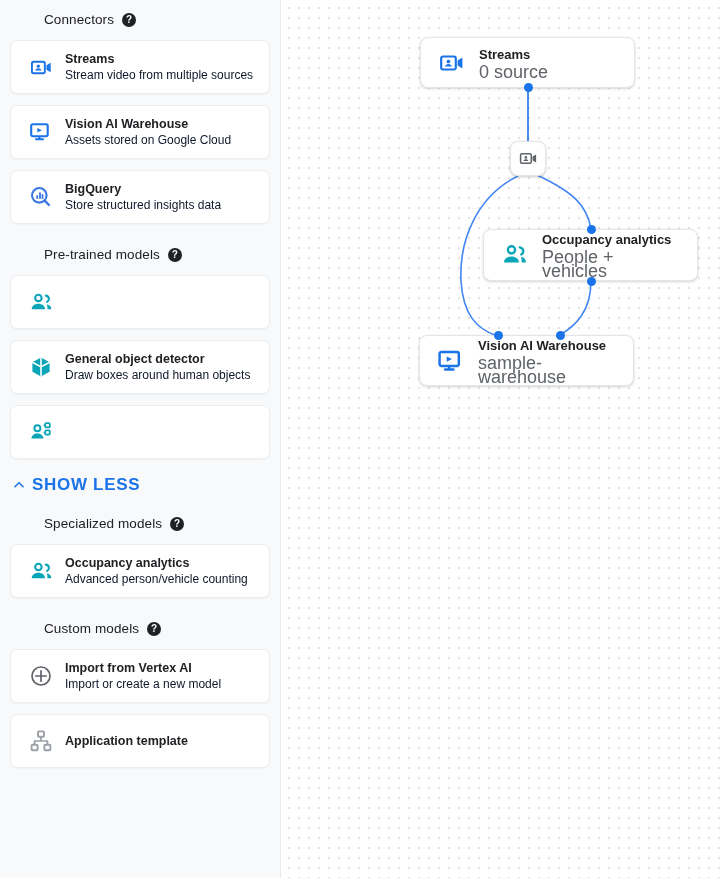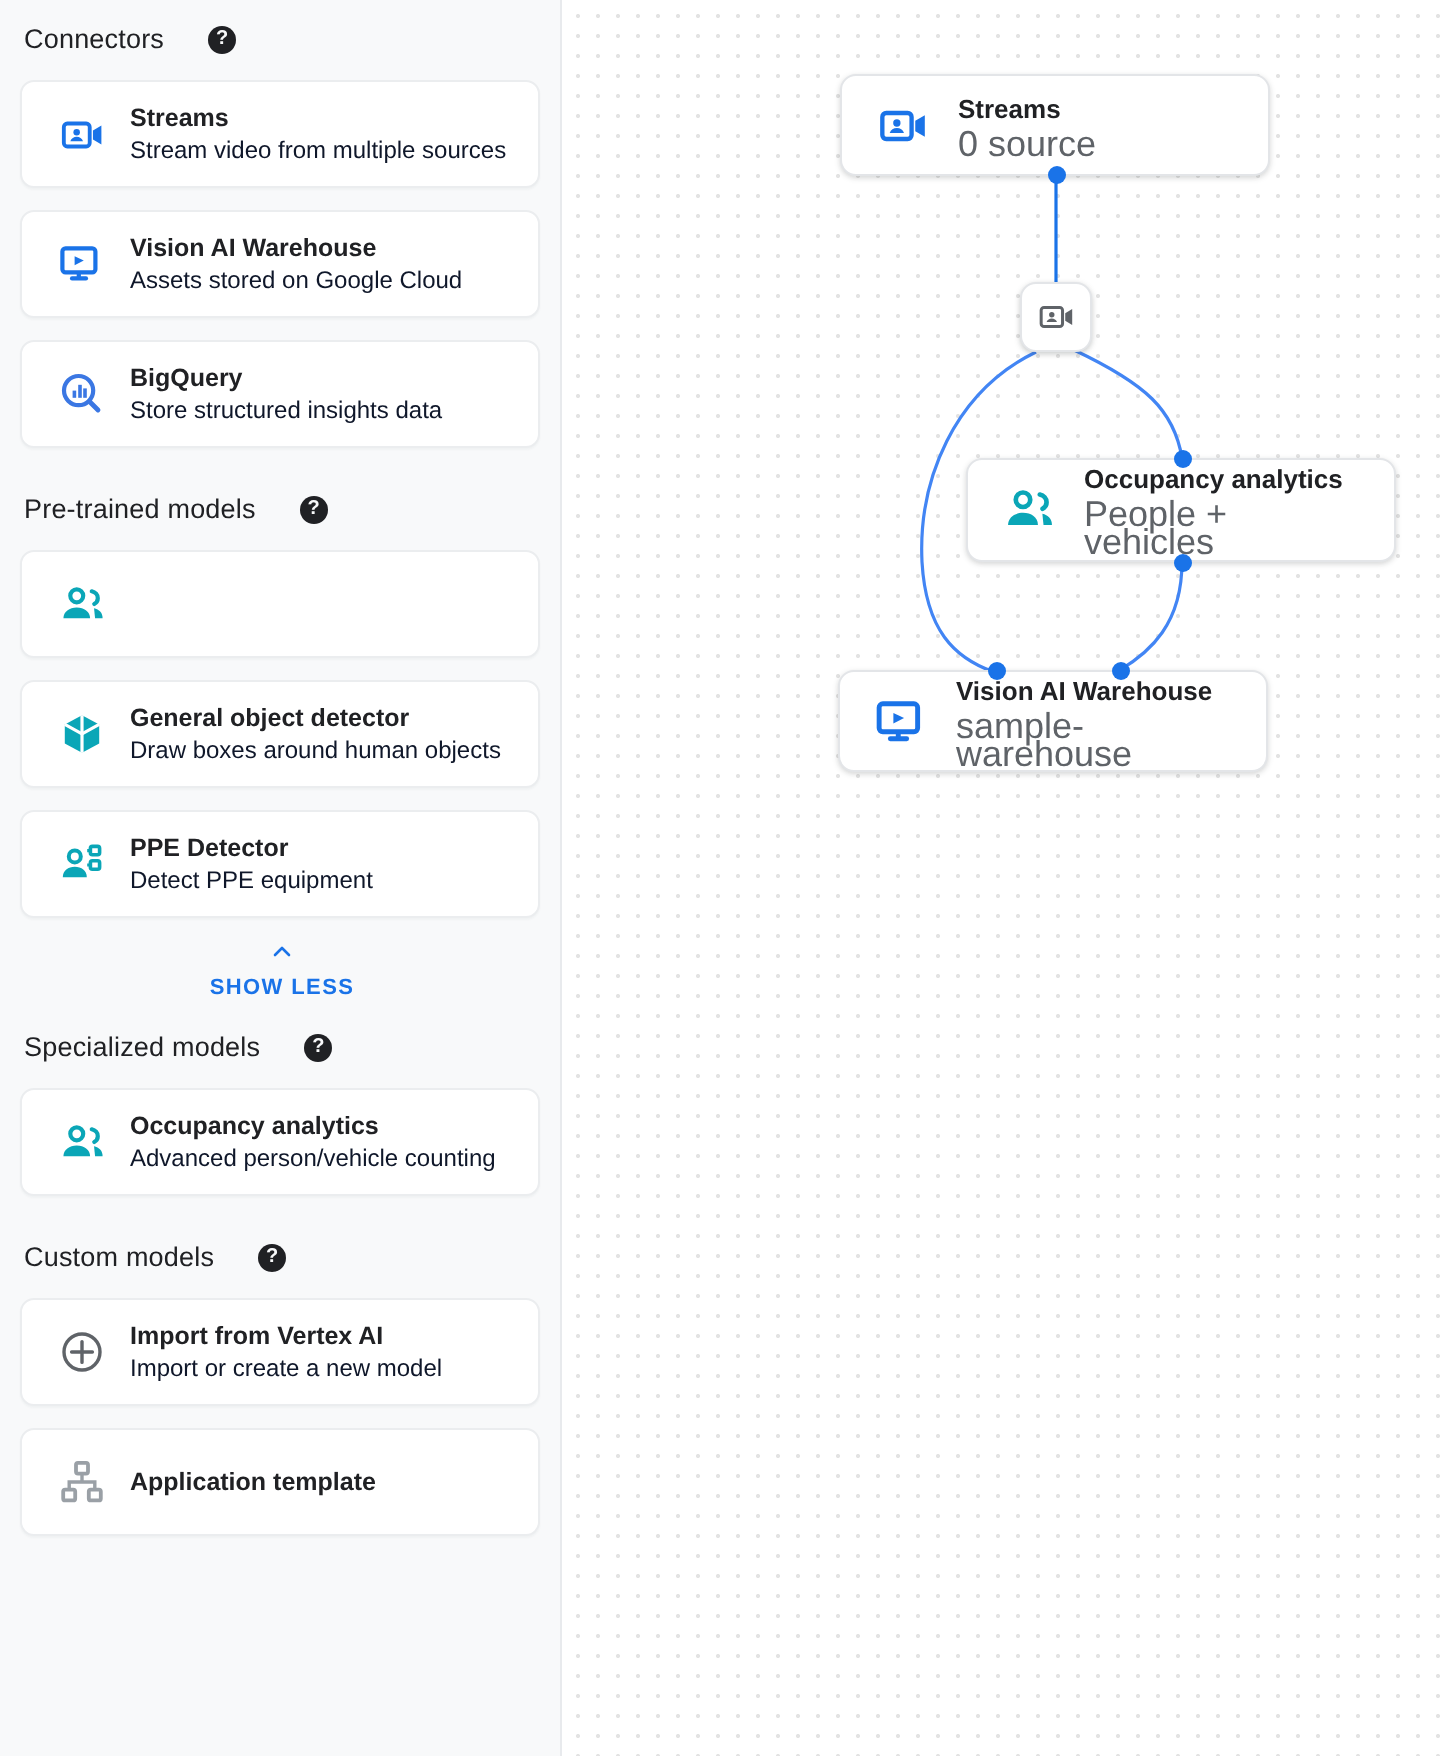--- a/index.html
+++ b/index.html
@@ -14,23 +14,24 @@
   
   .sidebar {
     width: 281px; height: 878px;
     background: #f8f9fa;
     border-right: 1px solid #e8eaed;
     padding: 0 10px;
     overflow: hidden;
     position: relative;
   }
   .section-head {
-    display: flex; align-items: center; gap: 22px;
+    display: flex; align-items: center; gap: 8px;
     height: 40px;
     padding-left: 2px;
+    margin-left: 32px;
   }
   .section-title {
     font-size: 13.5px; color: #202124; letter-spacing: .1px;
     line-height: 1;
   }
   .help-icon {
     width: 14px; height: 14px; flex: 0 0 14px;
     border-radius: 50%;
     background: #202124;
     color: #f8f9fa;
@@ -54,25 +55,24 @@
   .card-icon {
     width: 36px; flex: 0 0 36px;
     display: flex; align-items: center; justify-content: center;
   }
   .card-text { display: flex; flex-direction: column; justify-content: center; gap: 2px; padding-left: 6px;}
   .card-title { font-size: 12.5px; font-weight: bold; color: #202124; line-height: 14px; }
   .card-sub { font-size: 12px; color: #0f172a; line-height: 14px; }
 
   .show-less {
     display: flex; align-items: center; gap: 6px;
-    color: #1a73e8; font-size: 11px; font-weight: bold;
+    color: #1a73e8; font-size: 17px; font-weight: bold;
     letter-spacing: .7px;
     height: 30px; margin: 2px 0 4px 2px;
     cursor: pointer;
-    flex-direction: column;
   }
   .chev { width: 14px; height: 14px; display:block; }
 
   
   .canvas {
     position: relative;
     flex: 1; height: 878px;
     background-color: #ffffff;
     background-image: radial-gradient(#e3e3e3 1px, transparent 1.1px);
     background-size: 10px 10px;
@@ -200,24 +200,20 @@
         <div class="card">
           <span class="card-icon">
             <svg width="24" height="24" viewBox="0 0 24 24">
               <circle cx="8.4" cy="8.2" r="3" fill="none" stroke="#0aa6b7" stroke-width="2"></circle>
               <path d="M2.4 18.6c0-3.2 2.7-5.2 6-5.2s6 2 6 5.2z" fill="#0aa6b7"></path>
               <rect x="16.2" y="3.2" width="4.6" height="4.2" rx="1" fill="none" stroke="#0aa6b7" stroke-width="1.8"></rect>
               <rect x="16.2" y="10.4" width="4.6" height="4.2" rx="1" fill="none" stroke="#0aa6b7" stroke-width="1.8"></rect>
               <path d="M14.6 5.3h1.4M14.6 12.5h1.4" stroke="#0aa6b7" stroke-width="1.6"></path>
             </svg>
           </span>
-          <span class="card-text">
-            <span class="card-title">PPE Detector</span>
-            <span class="card-sub">Detect PPE equipment</span>
-          </span>
         </div>
         <div class="show-less">
           <svg class="chev" viewBox="0 0 24 24">
             <path d="M5 15l7-7 7 7" fill="none" stroke="#1a73e8" stroke-width="2.6" stroke-linecap="round" stroke-linejoin="round"></path>
           </svg>
           <span>SHOW LESS</span>
         </div>
         <div class="section-head">
           <span class="section-title">Specialized models</span>
           <span class="help-icon">?</span>

